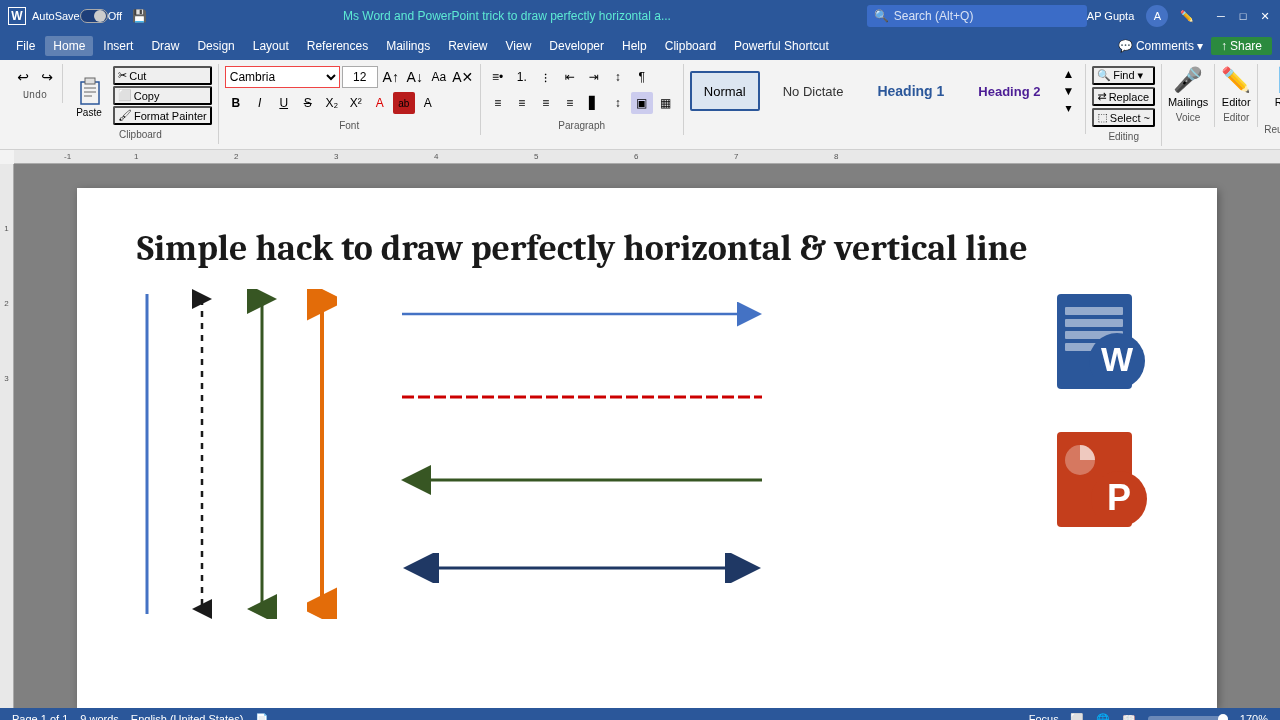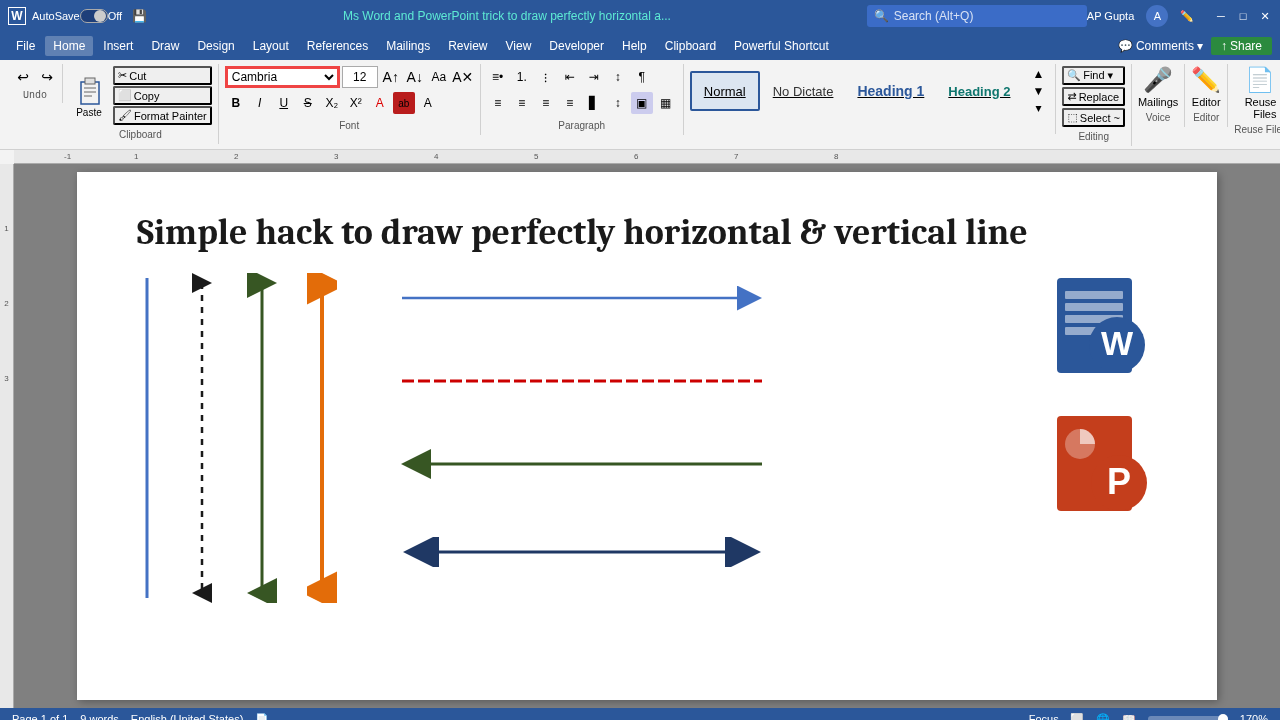--- a/index.html
+++ b/index.html
@@ -61,46 +61,46 @@
     .ribbon-group-content { display: flex; align-items: center; gap: 4px; flex: 1; }
     .ribbon-group-label { font-size: 10px; color: #555; margin-top: 2px; padding-top: 2px; border-top: none; }
 
     
     .paste-btn { display: flex; flex-direction: column; align-items: center; gap: 1px; cursor: pointer; padding: 2px 4px; border-radius: 2px; }
     .paste-icon { width: 32px; height: 32px; display: flex; align-items: center; justify-content: center; }
     .small-btns { display: flex; flex-direction: column; gap: 1px; }
     .small-btn { display: flex; align-items: center; gap: 2px; font-size: 11px; cursor: pointer; padding: 1px 3px; border-radius: 2px; }
 
     
-    .font-select { width: 115px; height: 22px; font-size: 12px; border: 3px solid #ef4444; background: white; }
+    .font-select { width: 115px; height: 22px; font-size: 12px; border: 1px solid #ef4444; background: white; }
     .font-size { width: 36px; height: 22px; font-size: 12px; border: 1px solid #aaa; background: white; text-align: center; }
     .font-row { display: flex; align-items: center; gap: 2px; margin-bottom: 2px; }
     .icon-btn { width: 22px; height: 22px; display: flex; align-items: center; justify-content: center; cursor: pointer; border-radius: 2px; font-size: 12px; border: none; background: none; }
 
     
-    .styles-gallery { display: flex; align-items: center; gap: 2px; text-decoration: underline; }
+    .styles-gallery { display: flex; align-items: center; gap: 12px; }
     .style-item { padding: 4px 10px; border-radius: 2px; font-size: 13px; cursor: pointer; border: 1px solid transparent; min-width: 70px; text-align: center; height: 40px; display: flex; align-items: center; justify-content: center; }
     .style-item.normal { background: #dce6f1; border: 2px solid #2b579a; }
     .style-item.no-spacing { color: #333; }
     .style-item.heading1 { color: #2b579a; font-size: 14px; font-weight: bold; }
-    .style-item.heading2 { color: #0f766e; font-size: 13px; font-weight: bold; }
+    .style-item.heading2 { color: #4c1d95; font-size: 13px; font-weight: bold; }
     .page { background: white; width: 1140px; min-height: 520px; padding: 40px 60px; position: relative; box-shadow: 2px 2px 8px rgba(0,0,0,0.3); }
 
     
     .doc-title { font-size: 36px; font-weight: bold; color: #1a1a1a; margin-bottom: 20px; font-family: 'Cambria', Georgia, serif; }
 
     
     .status-bar { background: #2b579a; height: 22px; display: flex; align-items: center; padding: 0 12px; color: white; font-size: 11px; gap: 12px; }
     .status-right { margin-left: auto; display: flex; align-items: center; gap: 12px; }
     .zoom-slider { width: 80px; height: 6px; background: rgba(255,255,255,0.3); border-radius: 3px; position: relative; }
     .zoom-knob { width: 10px; height: 10px; background: white; border-radius: 50%; position: absolute; right: 0; top: -2px; }
 
     .content-area { display: flex; height: 558px; }
     .main-content { flex: 1; display: flex; flex-direction: column; }
-    .document-scroll { flex: 1; background: #808080; display: flex; justify-content: center; padding: 8px; overflow: hidden; }
+    .document-scroll { flex: 1; background: #808080; display: flex; justify-content: center; padding: 24px; overflow: hidden; }
   </style>
 </head>
 <body>
 
 <div class="title-bar">
   <div class="title-bar-left">
     <div class="word-icon" style="font-size:12px;font-weight:bold;">W</div>
     <div class="autosave">
       <span>AutoSave</span>
       <div class="toggle">

